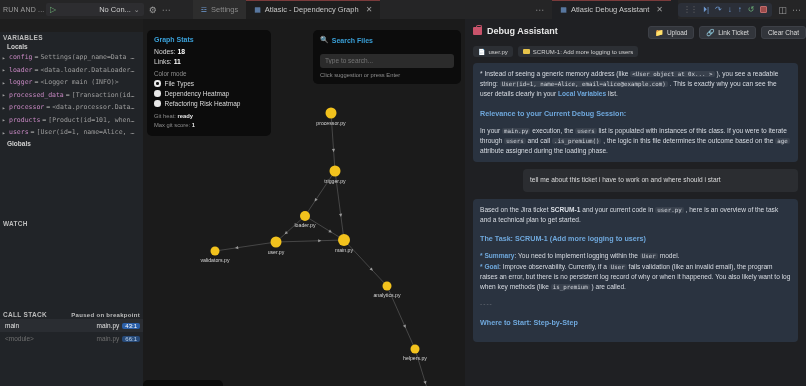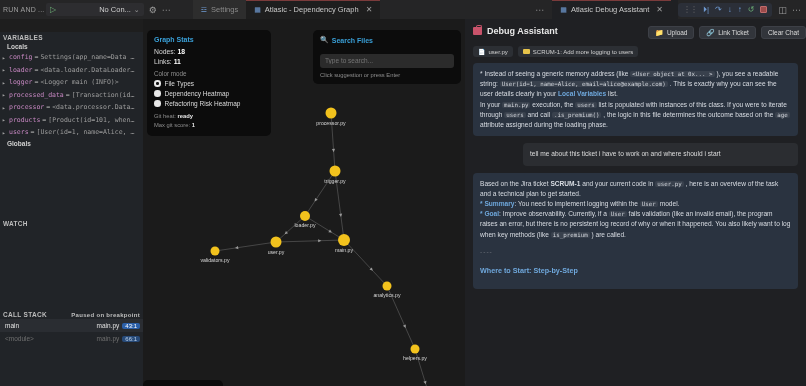--- a/index.html
+++ b/index.html
@@ -364,33 +364,35 @@
         <span>SCRUM-1: Add more logging to users</span>
       </div>
     </div>
 
     <div class="msgs">
 
       <div class="bubble ai">
         <div>
           <span>* Instead of seeing a generic memory address (like </span><span class="mono">&lt;User object at 0x... &gt;</span><span> ), you see a readable string: </span><span class="mono">User(id=1, name=Alice, email=alice@example.com)</span><span> . This is exactly why you can see the user details clearly in your </span><span class="lnkb">Local Variables</span><span> list.</span>
         </div>
+        <div class="h3">Relevance to your Current Debug Session:</div>
         <div>
           <span>In your </span><span class="mono">main.py</span><span> execution, the </span><span class="mono">users</span><span> list is populated with instances of this class. If you were to iterate through </span><span class="mono">users</span><span> and call </span><span class="mono">.is_premium()</span><span> , the logic in this file determines the outcome based on the </span><span class="mono">age</span><span> attribute assigned during the loading phase.</span>
         </div>
       </div>
 
       <div class="bubble me">
         <span>tell me about this ticket i have to work on and where should i start</span>
       </div>
 
       <div class="bubble ai">
         <div>
           <span>Based on the Jira ticket </span><b>SCRUM-1</b><span> and your current code in </span><span class="mono">user.py</span><span> , here is an overview of the task and a technical plan to get started.</span>
         </div>
+        <div class="h3">The Task: SCRUM-1 (Add more logging to users)</div>
         <div>
           <span class="bstar">* </span><span class="lnkb">Summary</span><span>: You need to implement logging within the </span><span class="mono">User</span><span> model.</span>
         </div>
         <div>
           <span class="bstar">* </span><span class="lnkb">Goal</span><span>: Improve observability. Currently, if a </span><span class="mono">User</span><span> fails validation (like an invalid email), the program raises an error, but there is no persistent log record of why or when it happened. You also likely want to log when key methods (like </span><span class="mono">is_premium</span><span> ) are called.</span>
         </div>
         <div class="hr">----</div>
         <div class="h3">Where to Start: Step-by-Step</div>
       </div>
 

